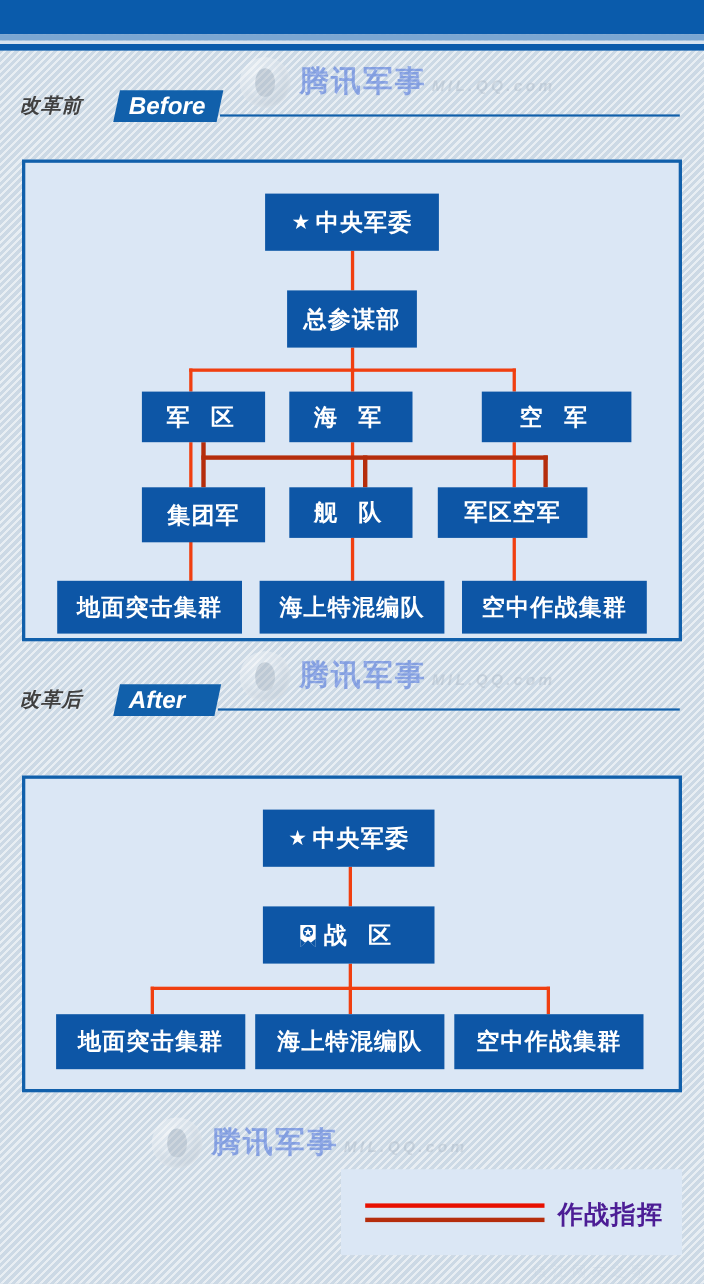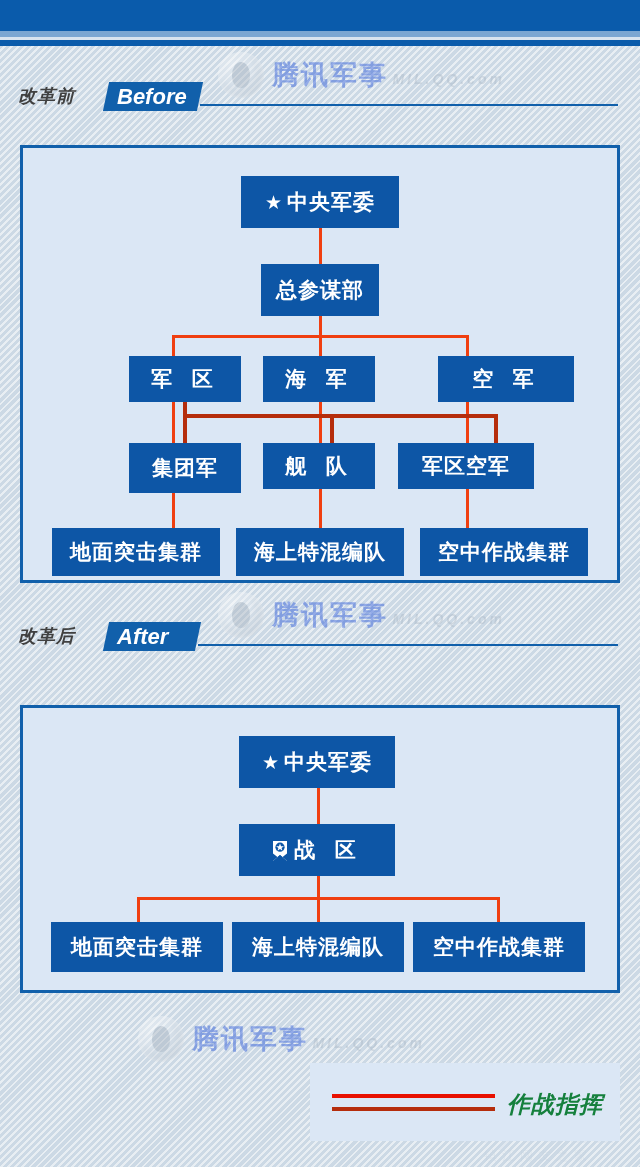--- a/index.html
+++ b/index.html
@@ -196,27 +196,26 @@
     height: 4px;
     background: #e81000;
   }
   .legend-line-dark {
     position: absolute;
     height: 4px;
     background: #b52d0c;
   }
   #legend-label {
     position: absolute;
-    color: #15803d;
+    color: #4c1d95;
     font-weight: bold;
     font-size: 23px;
     letter-spacing: 1px;
     white-space: nowrap;
     font-family: "DejaVu Sans", "Liberation Sans", sans-serif;
-    font-style: italic;
   }
 </style>
 </head>
 <body>
 
 <div id="top-banner"></div>
 <div id="top-strip-light"></div>
 <div id="top-strip-gap"></div>
 <div id="top-strip-blue"></div>
 

